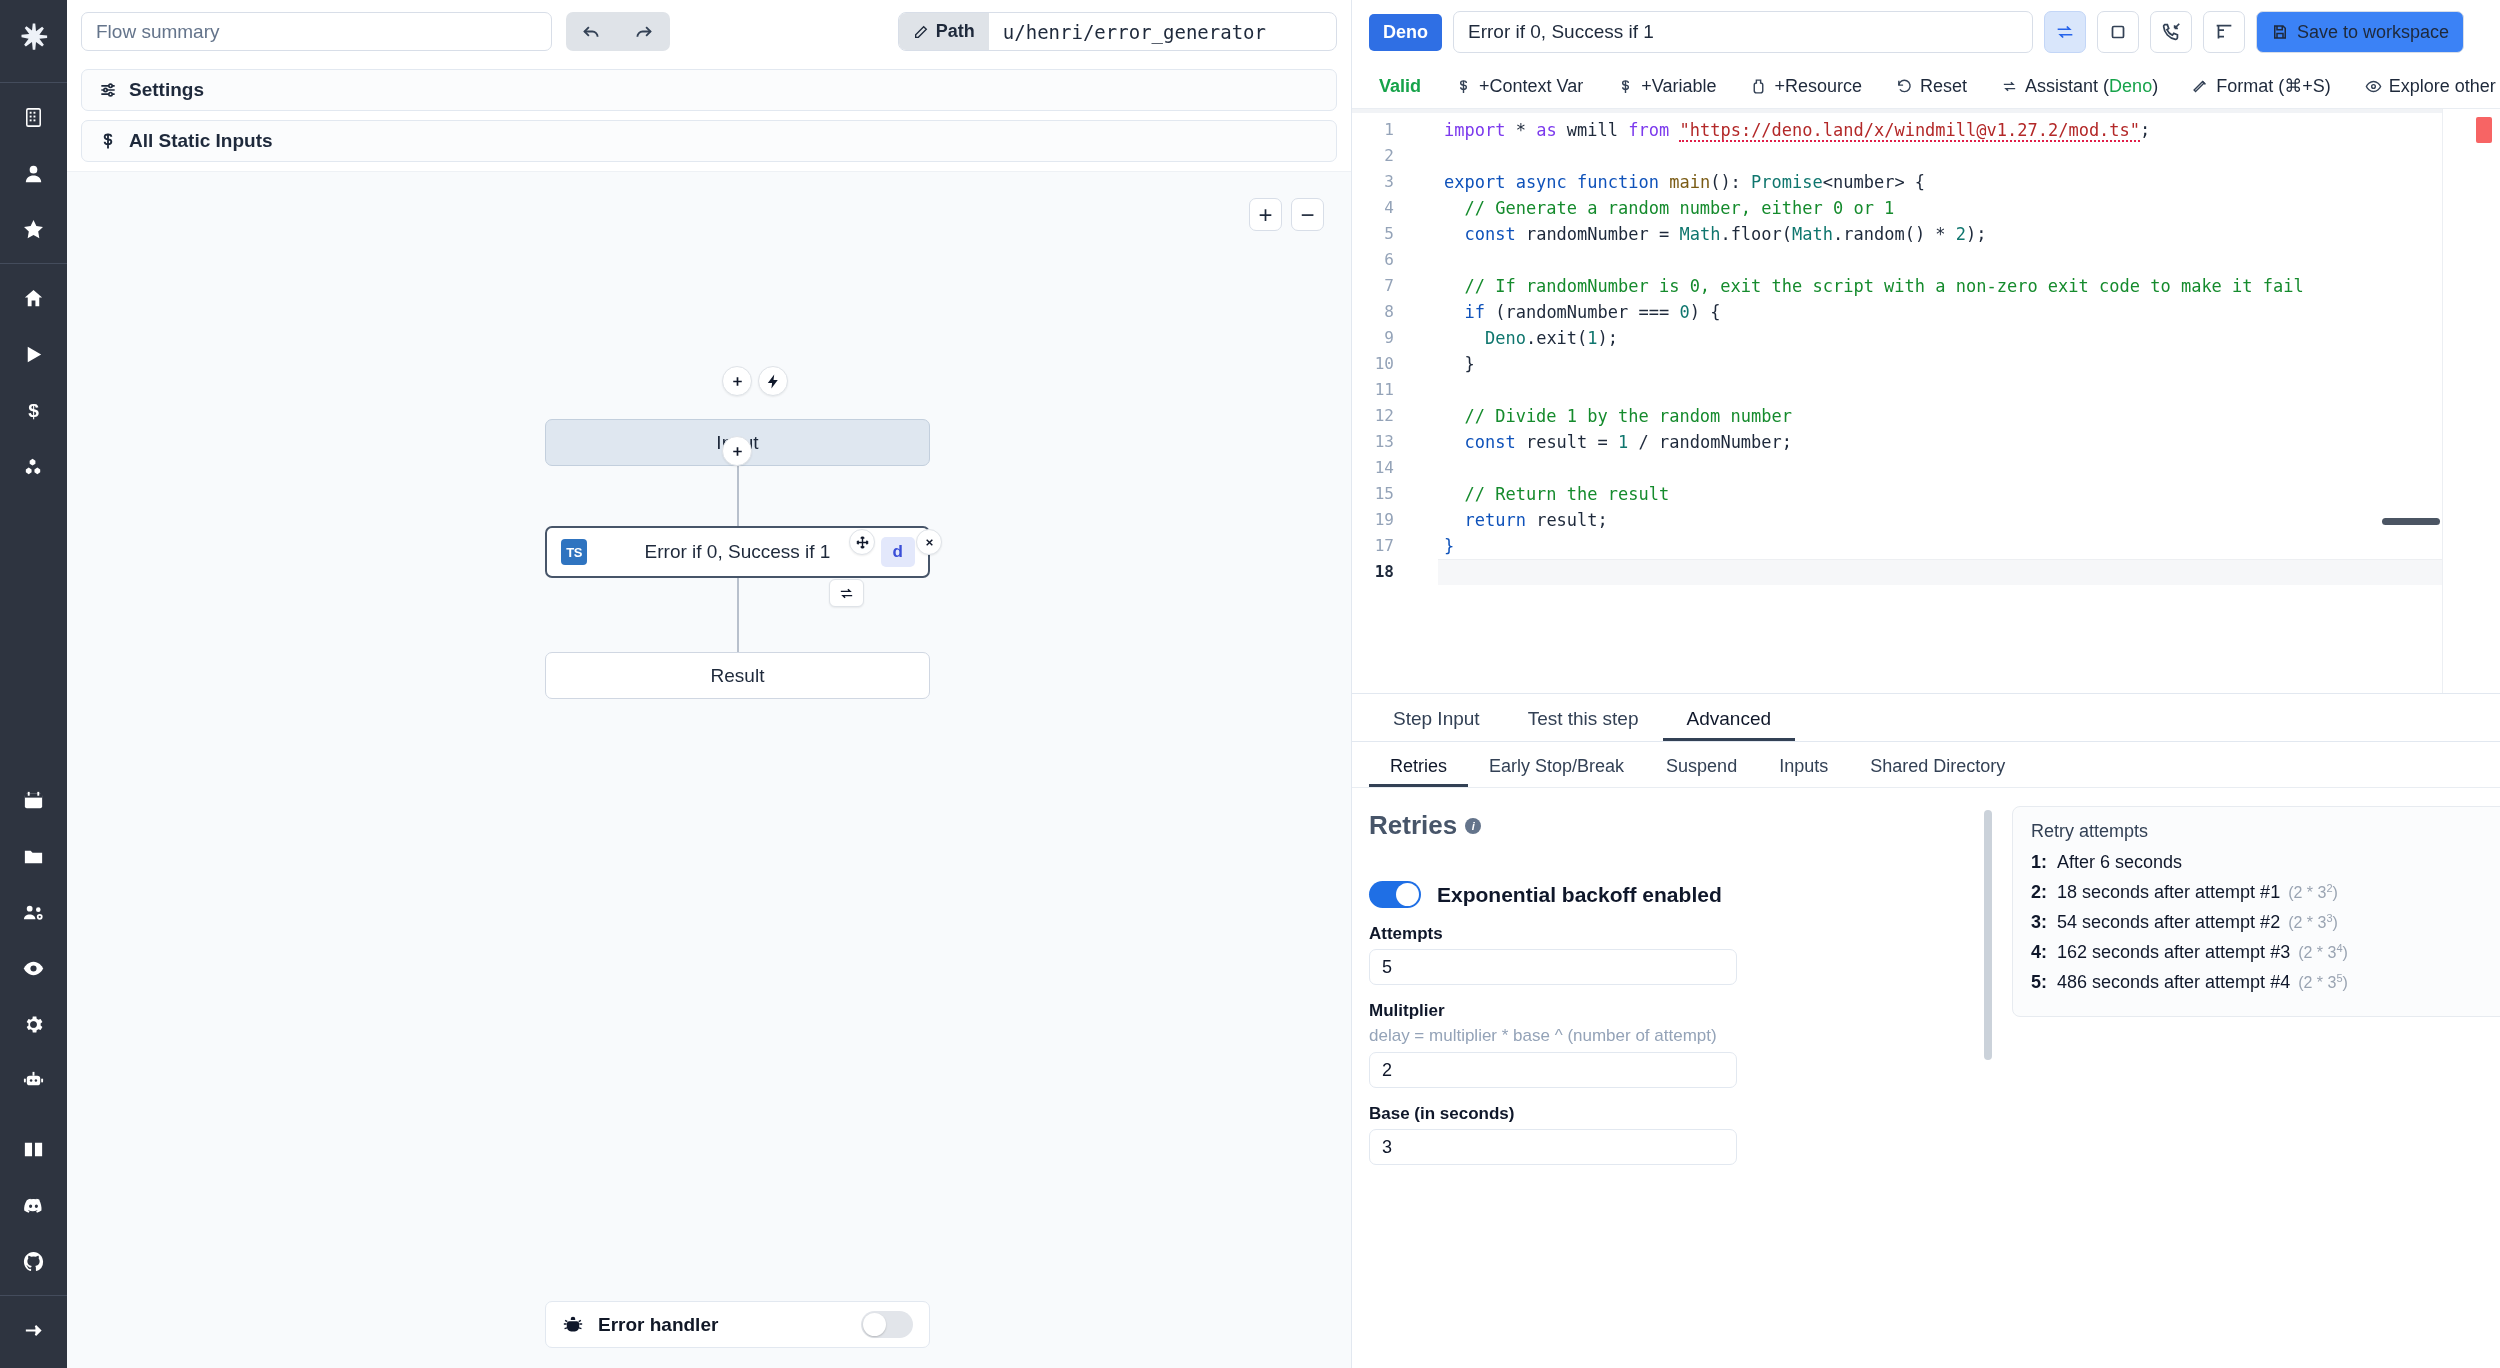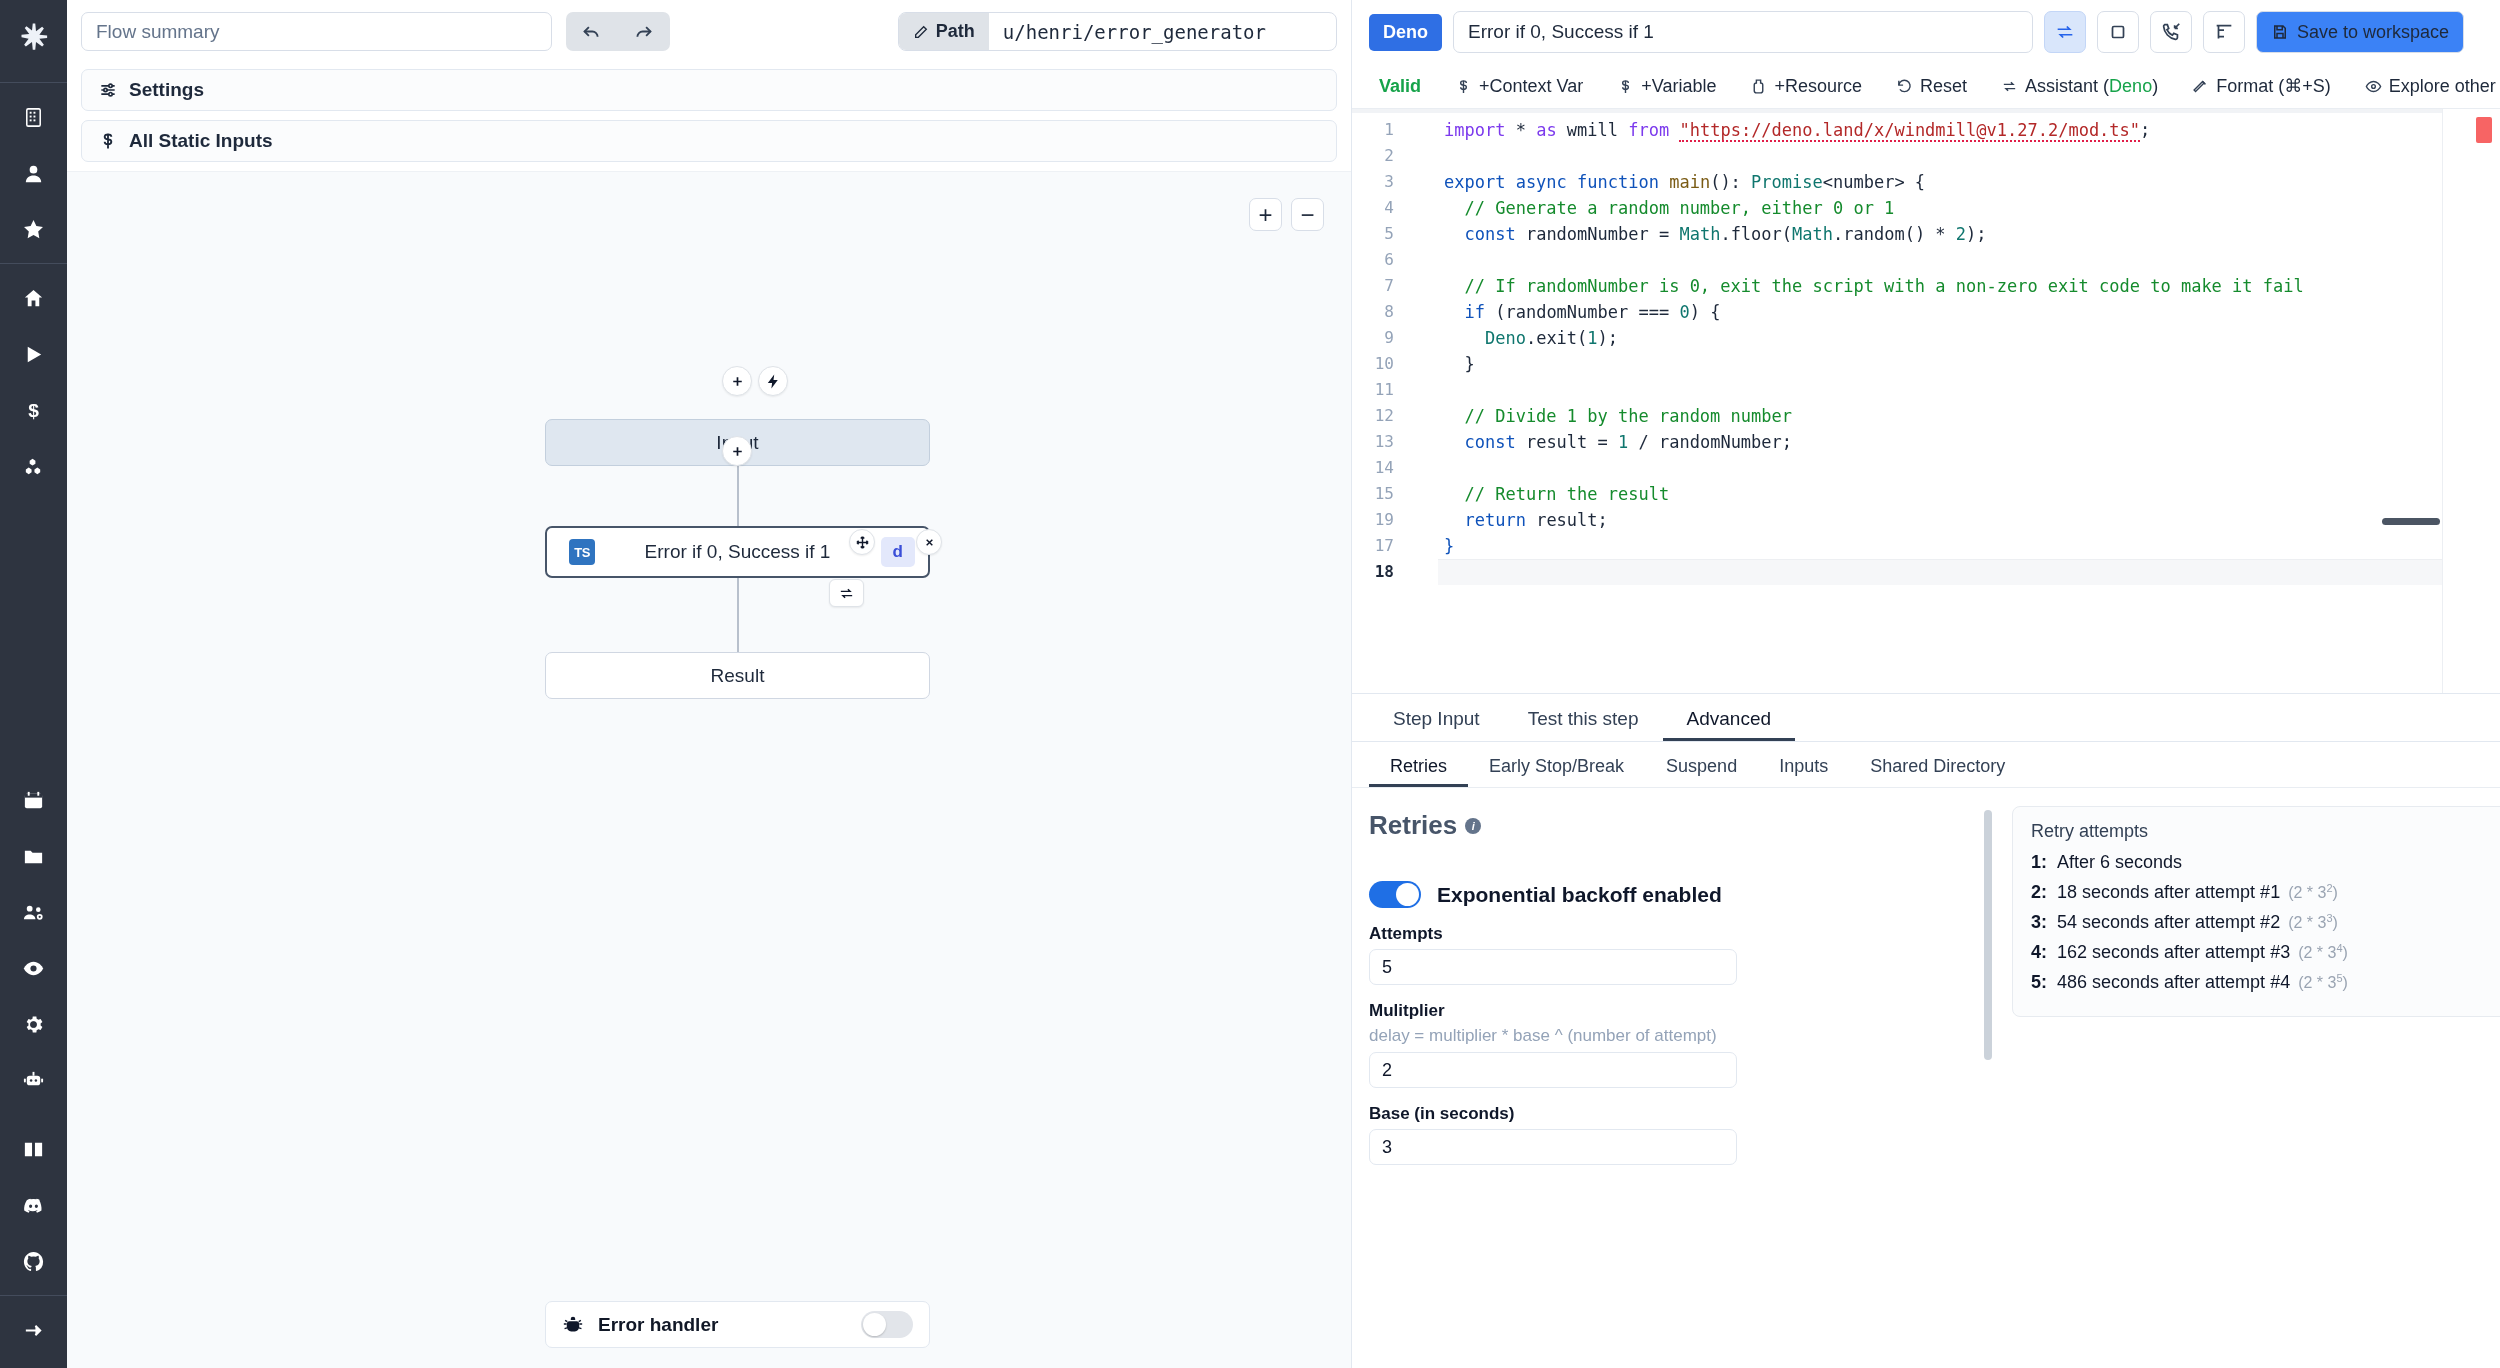--- a/index.html
+++ b/index.html
@@ -60,21 +60,21 @@
     position: absolute; left: 478px; width: 385px; height: 47px;
     border-radius: 7px; display: flex; align-items: center; justify-content: center;
     font-size: 19px; color:#1e293b;
   }
   #node-input { top: 247px; background: #dfe7f0; border: 1px solid #c3cfdd; }
   #node-result { top: 480px; background: #ffffff; border: 1px solid #d0d7e2; }
   #node-step {
     top: 357px; background: #ffffff; border: 2.5px solid #475569; height: 52px; top: 354px;
   }
   .step-ts {
-    position: absolute; left: 22px; top: 50%; transform: translateY(-50%);
+    position: absolute; left: 14px; top: 50%; transform: translateY(-50%);
     width: 26px; height: 26px; border-radius: 4px; background: #2f74c0; color: #fff;
     font-size: 13px; font-weight: bold; display: flex; align-items: center; justify-content: center;
     letter-spacing: -0.5px;
   }
   .step-badge {
     position: absolute; right: 13px; top: 50%; transform: translateY(-50%);
     background: #e3e8fb; color: #3b4fd8; border-radius: 5px; padding: 5px 12px;
     font-size: 17px; font-weight: bold;
   }
   .edge { position: absolute; left: 670px; width: 1.5px; background: #b8c0cc; }

